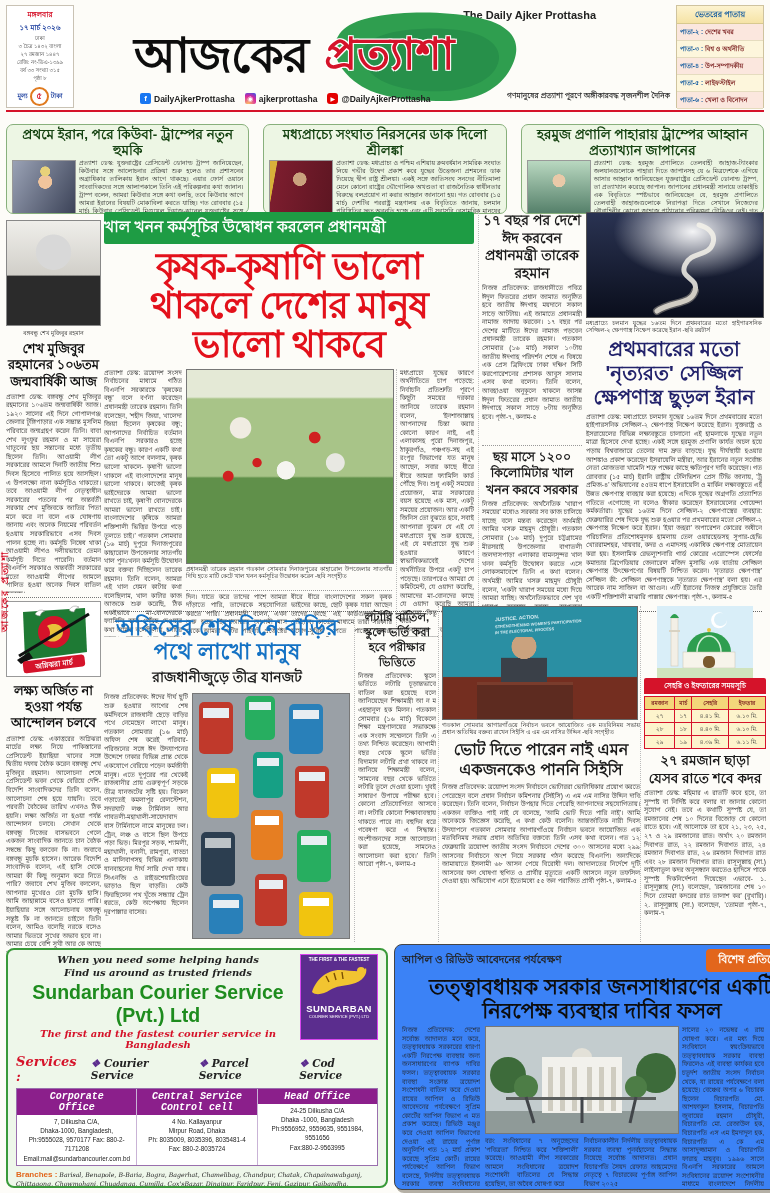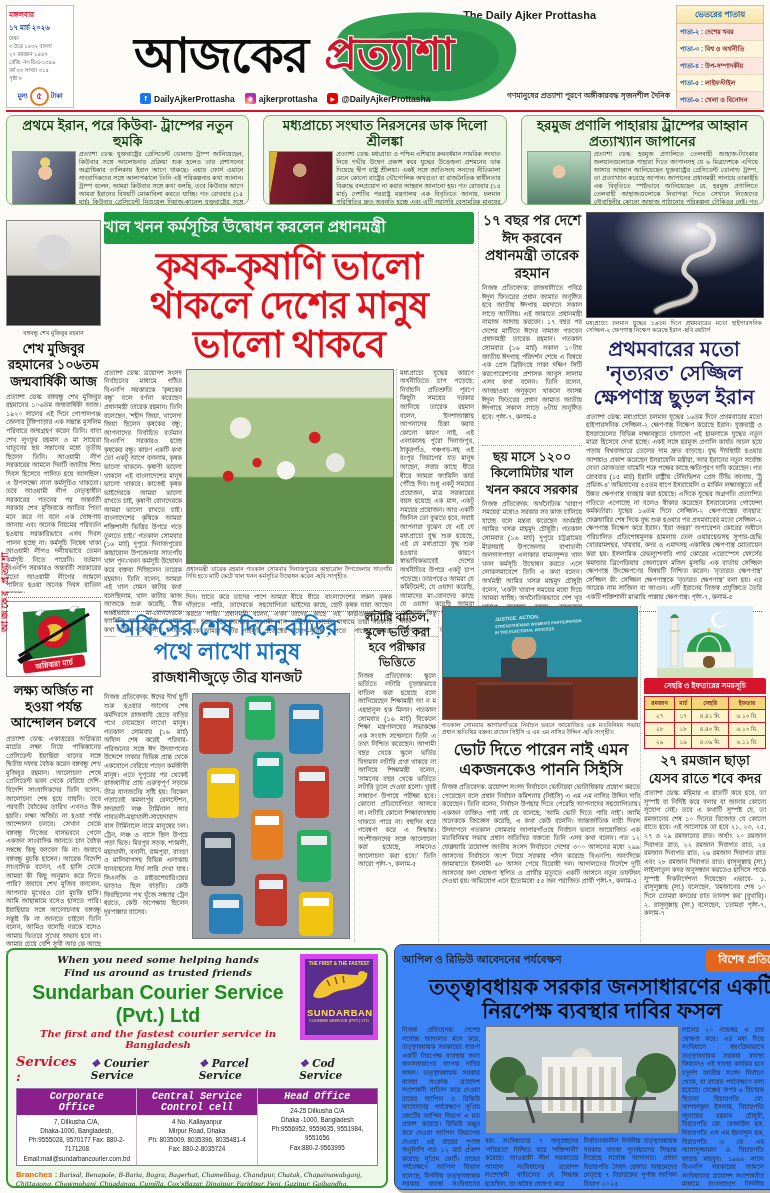--- a/index.html
+++ b/index.html
@@ -3,21 +3,21 @@
 <meta charset="utf-8">
 <style>
   html,body{margin:0;padding:0;background:#e8e4dc;}
   .page{position:relative;width:770px;height:1193px;background:#fdfcf8;margin:0 auto;
         font-family:"Liberation Sans","DejaVu Sans",sans-serif;color:#1a1a1a;overflow:hidden;}
   .abs{position:absolute;}
   .bodytxt{font-size:6.4px;line-height:1.34;text-align:justify;color:#222;overflow:hidden;}
   .cap{font-size:5.9px;line-height:1.25;color:#111;text-align:justify;}
   
   .masthead{left:6px;top:5px;width:758px;height:103px;display:flex;}
-  .datebox{width:62px;border:1px solid #c9c2b4;background:#fff;padding:3px 2px;flex-shrink:0;}
+  .datebox{width:62px;border:1px solid #c9c2b4;background:#fff;padding:3px 2px;text-align:center;flex-shrink:0;}
   .d-day{color:#d5132a;font-weight:bold;font-size:7.5px;}
   .d-date{color:#1b3e9e;font-weight:bold;font-size:7px;margin:1px 0;}
   .d-line{font-size:5.3px;color:#333;line-height:1.5;}
   .d-price{display:flex;align-items:center;justify-content:center;gap:2px;margin-top:4px;font-size:6.5px;font-weight:bold;color:#1b3e9e;}
   .price-circle{display:inline-flex;align-items:center;justify-content:center;width:15px;height:15px;border:2px solid #e07a1e;border-radius:50%;color:#d5132a;font-size:9px;font-weight:bold;background:#fff;}
   .logoarea{flex:1;position:relative;}
   .eng-title{position:absolute;top:4px;right:80px;font-size:11px;font-weight:bold;color:#222;}
   .logo-row{position:absolute;left:60px;top:10px;display:flex;align-items:center;}
   .logo-black{font-size:48px;font-weight:900;color:#0d0d0d;letter-spacing:-1px;}
   .logo-red-wrap{position:relative;display:inline-block;margin-left:6px;width:220px;height:86px;}
@@ -33,21 +33,21 @@
   .tagline{position:absolute;right:6px;bottom:6px;font-size:7.5px;color:#333;font-weight:bold;}
   .insidebox{width:86px;flex-shrink:0;border:1px solid #cfc39e;background:#fffef5;}
   .inside-title{background:linear-gradient(#fdf3cf,#f5e3a6);color:#125a9e;font-weight:bold;font-size:8px;text-align:center;padding:2px 0;border-bottom:1px solid #d8c98f;}
   .inside-item{display:flex;gap:2px;font-size:6.4px;padding:2.5px 3px;border-bottom:1px solid #e5dcbf;}
   .inside-item:nth-child(odd){background:#fdf6dc;}
   .inside-item:nth-child(even){background:#fbe7de;}
   .inside-label{color:#125a9e;font-weight:bold;white-space:nowrap;}
   .inside-text{color:#7a1d1d;font-weight:bold;}
   .redline{left:6px;top:110px;width:758px;height:0;border-top:2.5px solid #d5132a;}
   
-  .strip{left:6px;top:115px;width:758px;height:90px;display:flex;gap:14px;}
+  .strip{left:6px;top:124px;width:758px;height:90px;display:flex;gap:14px;}
   .strip-box{flex:1;border:1.5px solid #88b07c;border-radius:7px;background:#edf6e4;padding:2px 5px;overflow:hidden;}
   .strip-head{font-size:13.5px;font-weight:bold;color:#144210;text-align:center;line-height:1.15;margin-bottom:1px;}
   .strip-img{float:left;width:62px;height:52px;margin:1px 3px 1px 0;border:1px solid #999;}
   .strip-text{font-size:6.2px;line-height:1.3;text-align:justify;display:block;color:#222;}
   .ph-trump{background:radial-gradient(circle at 52% 20%,#e8d27a 0 9%,transparent 10%),radial-gradient(circle at 52% 40%,#f0c49c 0 15%,transparent 16%),linear-gradient(120deg,#9aa2b5,#3c4358);}
   .ph-lanka{background:radial-gradient(circle at 48% 35%,#caa27e 0 14%,transparent 15%),linear-gradient(100deg,#d8b13a 0 10%,#7c1d2e 11%,#5d1622);}
   .ph-japan{background:radial-gradient(circle at 50% 38%,#e9c9a8 0 14%,transparent 15%),linear-gradient(#b9d8c0,#55806a);}
   
   .leftrail{left:6px;top:220px;width:95px;height:736px;}
   .ph-mujib{width:93px;height:104px;border:1px solid #888;
@@ -109,21 +109,21 @@
   .rtable td{background:#fdf4cc;color:#333;font-size:5.8px;text-align:center;padding:1px;border:1px solid #d5132a;}
   .ram-head{font-size:13.5px;font-weight:bold;text-align:center;line-height:1.3;margin:3px 0 2px;}
   .ram-body{height:150px;}
   
   .ad{left:6px;top:948px;width:382px;height:240px;border:2px solid #3a9a3a;border-radius:8px;background:#eef7ea;padding:4px 8px;box-sizing:border-box;overflow:hidden;}
   .ad-top{display:flex;}
   .ad-toptext{flex:1;text-align:center;}
   .ad-tag{font-family:"DejaVu Serif","Liberation Serif",serif;font-style:italic;font-weight:bold;font-size:10px;color:#222;line-height:1.25;}
   .ad-title{color:#1e8c1e;font-size:19.5px;font-weight:900;margin:2px 0 1px;font-family:"Liberation Sans",sans-serif;}
   .ad-sub{color:#d5132a;font-family:"DejaVu Serif",serif;font-style:italic;font-size:10px;font-weight:bold;}
-  .ad-logo{width:78px;height:86px;background:#5b2d8e;border:5px solid #d946ef;color:#fde047;text-align:center;padding:2px;box-sizing:border-box;flex-shrink:0;}
+  .ad-logo{width:78px;height:86px;background:#5b2d8e;border:1px solid #d946ef;color:#ffffff;text-align:center;padding:2px;box-sizing:border-box;flex-shrink:0;}
   .ad-logo-top{font-size:4.6px;font-weight:bold;}
   .ad-logo-name{font-size:9.5px;font-weight:900;letter-spacing:.5px;margin-top:1px;}
   .ad-logo-sub{font-size:4.2px;}
   .ad-services{display:flex;align-items:center;gap:8px;margin:4px 0;justify-content:center;font-family:"DejaVu Serif",serif;}
   .ad-services-label{color:#d5132a;font-weight:900;font-style:italic;font-size:13px;}
   .ad-service{font-style:italic;font-size:10.5px;font-weight:bold;color:#222;}
   .ad-service::before{content:"❖ ";color:#5b2d8e;}
   .ad-offices{display:flex;border:1px solid #9a6fae;background:#fff;}
   .ad-office{flex:1;text-align:center;border-right:1px solid #c9b3d6;}
   .ad-office:last-child{border-right:none;}

